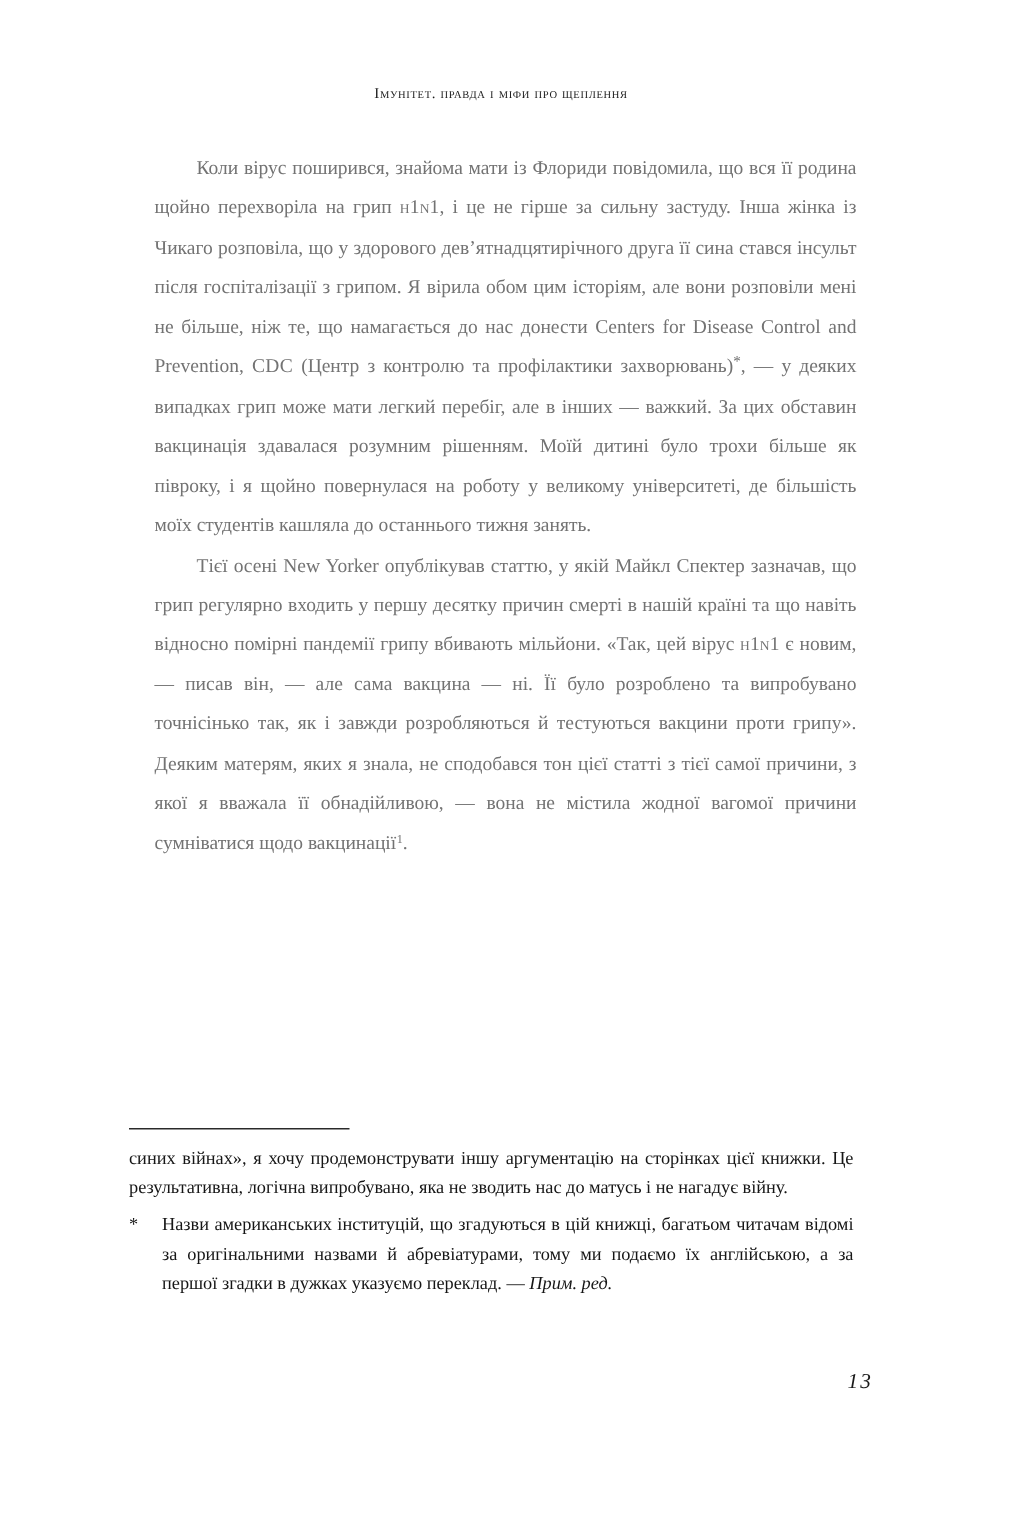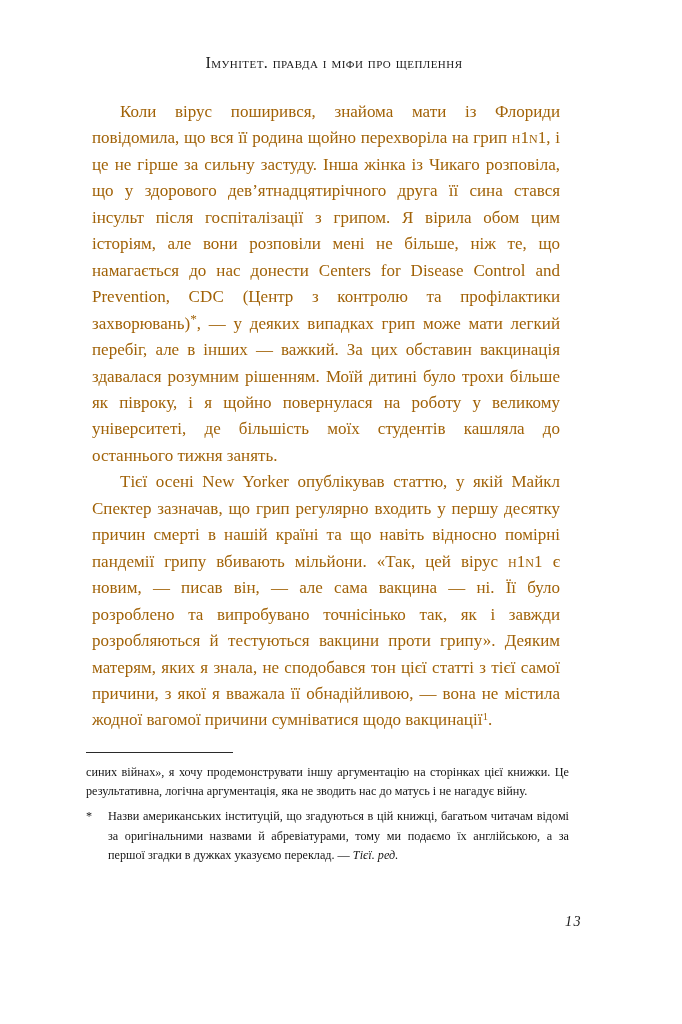--- a/index.html
+++ b/index.html
@@ -25,41 +25,41 @@
     background: #ffffff;
   }
 
   
   .running-head {
     position: absolute;
     left: 100px;
     top: 55px;
     width: 468px;
     text-align: center;
-    font-size: 16px;
+    font-size: 10px;
     line-height: 16px;
     letter-spacing: 0.45px;
     font-variant: small-caps;
     text-transform: lowercase;
     color: #1b1b1b;
     white-space: nowrap;
   }
   .running-head::first-letter { text-transform: uppercase; }
 
   
   .body-block {
     position: absolute;
-    left: 92px;
+    left: 103px;
     top: 99px;
     width: 468px;
-    font-size: 17px;
+    font-size: 13px;
     line-height: 26.45px;
     text-align: justify;
     text-justify: inter-word;
-    color: #a16207;
+    color: #737373;
     hyphens: manual;
   }
   .body-block p {
     margin: 0;
     text-indent: 28px;
     text-align: justify;
   }
   .smallcaps {
     font-variant: small-caps;
     letter-spacing: 0.2px;
@@ -140,19 +140,19 @@
   <div class="running-head">Імунітет. Правда і міфи про щеплення</div>
 
   <div class="body-block">
       <p id="para-1"><span>Коли вірус поширився, знайома мати із Флориди повідомила, що вся її родина щойно перехворіла на грип </span><span class="oldstyle">H1N1</span><span>, і це не гірше за сильну застуду. Інша жінка із Чикаго розповіла, що у здорового дев’ятнадцятирічного друга її сина стався інсульт після госпіталізації з грипом. Я вірила обом цим історіям, але вони розповіли мені не більше, ніж те, що намагається до нас донести Centers for Disease Control and Prevention, </span><span class="smallcaps">CDC</span><span> (Центр з контролю та профілактики захворювань)</span><sup class="ast">*</sup><span>, — у деяких випадках грип може мати легкий перебіг, але в інших — важкий. За цих обставин вакцинація здавалася розумним рішенням. Моїй дитині було трохи більше як півроку, і я щойно повернулася на роботу у великому університеті, де більшість моїх студентів кашляла до останнього тижня занять.</span></p>
       <p id="para-2"><span>Тієї осені New Yorker опублікував статтю, у якій Майкл Спектер зазначав, що грип регулярно входить у першу десятку причин смерті в нашій країні та що навіть відносно помірні пандемії грипу вбивають мільйони. «Так, цей вірус </span><span class="oldstyle">H1N1</span><span> є новим, — писав він, — але сама вакцина — ні. Її було розроблено та випробувано точнісінько так, як і завжди розробляються й тестуються вакцини проти грипу». Деяким матерям, яких я знала, не сподобався тон цієї статті з тієї самої причини, з якої я вважала її обнадійливою, — вона не містила жодної вагомої причини сумніватися щодо вакцинації</span><sup class="fn">1</sup><span>.</span></p>
     </div>
 
   <div class="fn-rule"></div>
 
   <div class="footnotes">
-      <div class="fn-item" id="footnote-continued"><span><span>синих війнах», я хочу продемонструвати іншу аргументацію на сторінках цієї книжки. Це результативна, логічна аргументація, яка не зводить нас до матусь і не нагадує війну.</span></span></div>
-      <div class="fn-item marked" id="footnote-asterisk"><span class="fn-marker">*</span><span><span>Назви американських інституцій, що згадуються в цій книжці, багатьом читачам відомі за оригінальними назвами й абревіатурами, тому ми подаємо їх англійською, а за першої згадки в дужках указуємо переклад. — </span><em>Тієї. ред.</em></span></div>
+      <div class="fn-item" id="footnote-continued"><span><span>синих війнах», я хочу продемонструвати іншу аргументацію на сторінках цієї книжки. Це результативна, логічна випробувано, яка не зводить нас до матусь і не нагадує війну.</span></span></div>
+      <div class="fn-item marked" id="footnote-asterisk"><span class="fn-marker">*</span><span><span>Назви американських інституцій, що згадуються в цій книжці, багатьом читачам відомі за оригінальними назвами й абревіатурами, тому ми подаємо їх англійською, а за першої згадки в дужках указуємо переклад. — </span><em>Прим. ред.</em></span></div>
     </div>
 
   <div class="folio">13</div>
 
 </div>
 
 </body></html>

